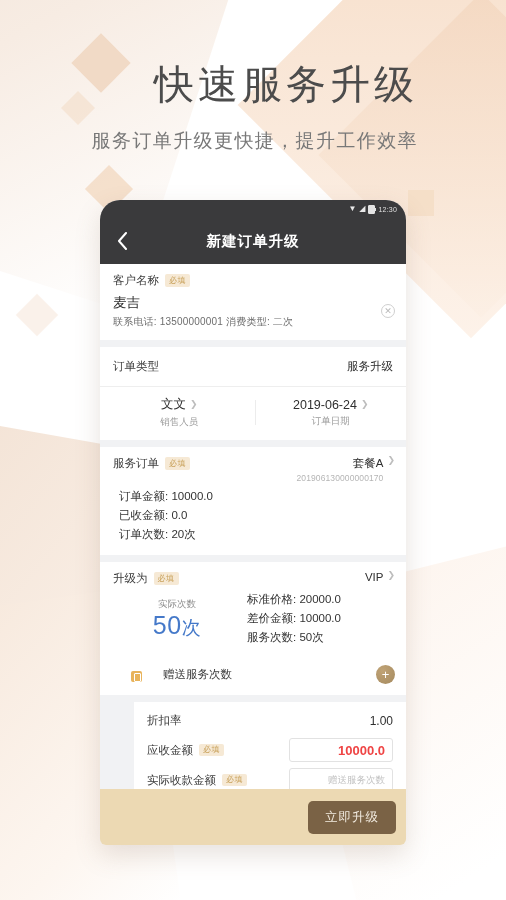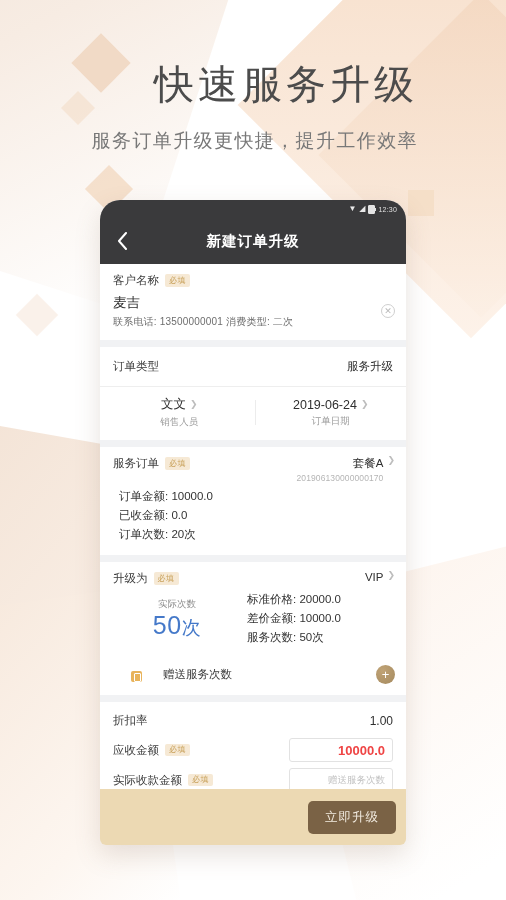--- a/index.html
+++ b/index.html
@@ -177,21 +177,21 @@
   }
   .gift-txt { font-size:11.5px; color:#3b3b3b; }
   .plus-btn {
     width:19px; height:19px; border-radius:50%;
     background:radial-gradient(circle at 35% 30%,#c0a376,#a58a5f);
     color:#fff; font-size:13px; line-height:19px; text-align:center;
     font-weight:300;
   }
 
   
-  .form-card { background:#ffffff; padding:4px 13px 10px 13px; }
+  .form-card { background:#ffffff; padding:4px 13px 10px 13px;margin-left:34px; }
   .f-row {
     display:flex; align-items:center; justify-content:space-between;
     min-height:29px; padding:3px 0;
   }
   .f-key { display:flex; align-items:center; gap:6px; font-size:11.5px; color:#3b3b3b; }
   .f-plain { font-size:12px; color:#2f2f2f; }
   .f-input {
     width:104px; height:24px; border:1px solid #e2e2e2; border-radius:3px;
     background:#ffffff; display:flex; align-items:center; justify-content:flex-end;
     padding:0 7px; font-size:13px; color:#ef4444; font-weight:700;

